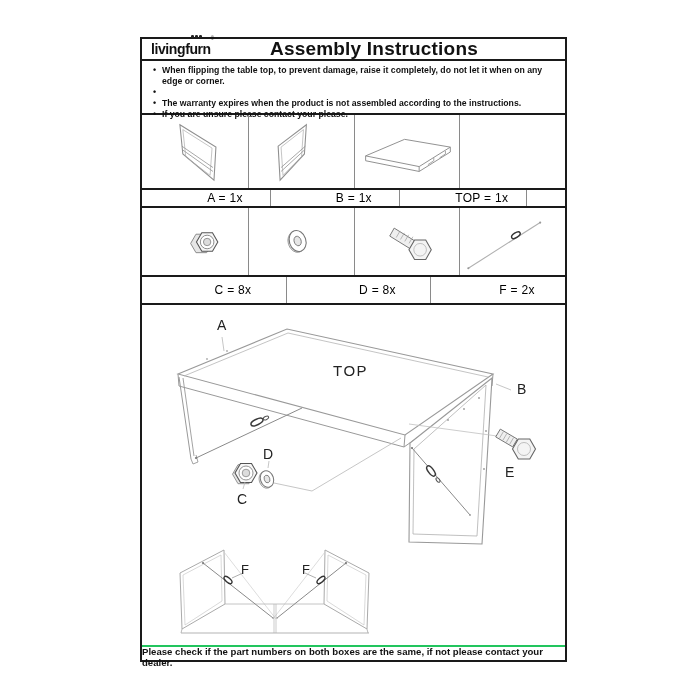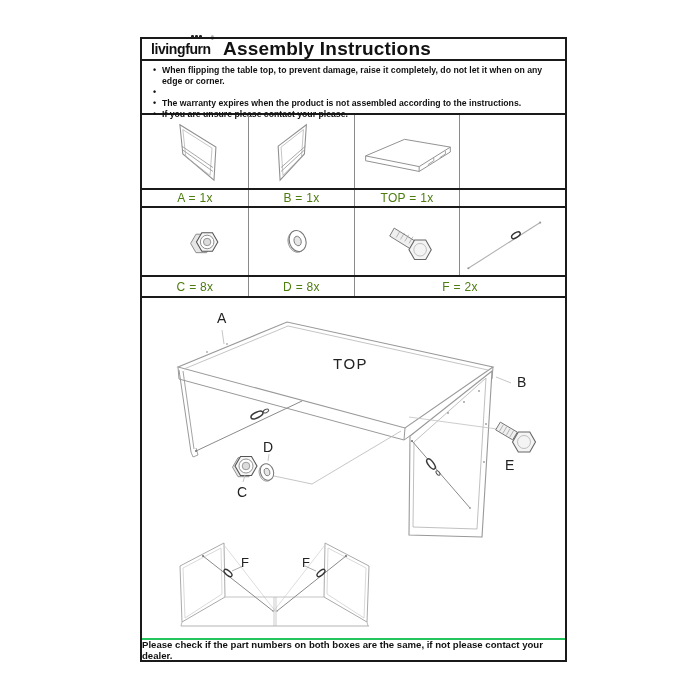--- a/index.html
+++ b/index.html
@@ -9,34 +9,34 @@
     border:2px solid #1a1a1a; background:#fff;
   }
   .section { border-bottom:2px solid #1a1a1a; position:relative; }
   
   .header { height:22px; display:flex; align-items:center; }
   .logo-wrap { position:relative; margin-left:9px; width:72px; flex:0 0 auto; }
   .logo { font-weight:bold; font-size:14px; letter-spacing:-0.4px; color:#111; }
   .logo-dots { position:absolute; top:-5px; left:40px; display:flex; gap:1.6px; }
   .logo-dots i { width:2.6px; height:2.6px; border-radius:50%; background:#222; display:block; }
   .logo-mark { font-size:4.5px; vertical-align:top; color:#111; position:relative; top:-4px; }
-  .title { flex:1; font-size:19px; font-weight:bold; color:#111; letter-spacing:0.2px; padding-right:40px; }
+  .title { flex:1; text-align:center; font-size:19px; font-weight:bold; color:#111; letter-spacing:0.2px; padding-right:40px; }
   
   .notes { height:54px; padding:4px 8px 0 11px; }
   .note { display:flex; font-size:8.7px; font-weight:bold; color:#111; line-height:10.9px; }
   .note .bullet { width:9px; flex:0 0 auto; font-size:9px; }
   
   .prow { display:flex; }
   .prow .cell { border-right:1px solid #8a8a8a; height:100%; }
   .prow .cell:last-child { border-right:none; }
   .c0 { width:107px; } .c1 { width:106px; } .c2 { width:105px; } .c3 { width:105px; flex:1; }
   .imgrow1 { height:75px; } .imgrow2 { height:69px; }
-  .labrow1 { height:18px; } .labrow2 { height:21px; }
+  .labrow1 { height:18px; } .labrow2 { height:28px; }
   .labrow1 .cell, .labrow2 .cell { display:flex; align-items:center; justify-content:center;
-    font-size:12px; color:#4d7c0f; letter-spacing:0.3px; }
+    font-size:12px; color:#000000; letter-spacing:0.3px;margin-left:38px; }
   .cell svg { display:block; width:100%; height:100%; }
   
   .diagram { height:340px; border-bottom:none; }
   .diagram svg { display:block; width:423px; height:340px; }
   
   .footer { height:22px; border-bottom:none; border-top:2px solid #22c55e;
     display:flex; align-items:center; justify-content:center;
     font-size:9.6px; font-weight:bold; color:#111; }
   text { font-family:"Liberation Sans", sans-serif; fill:#222; }
 </style>

